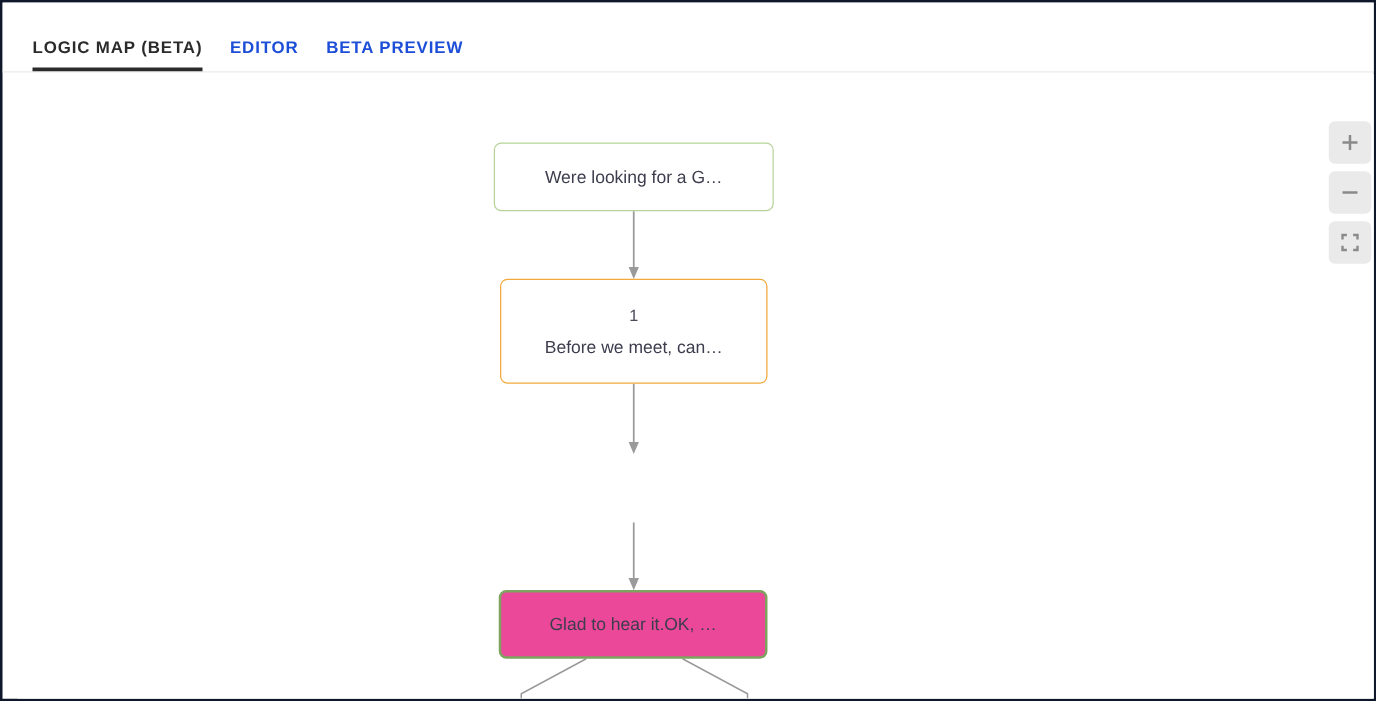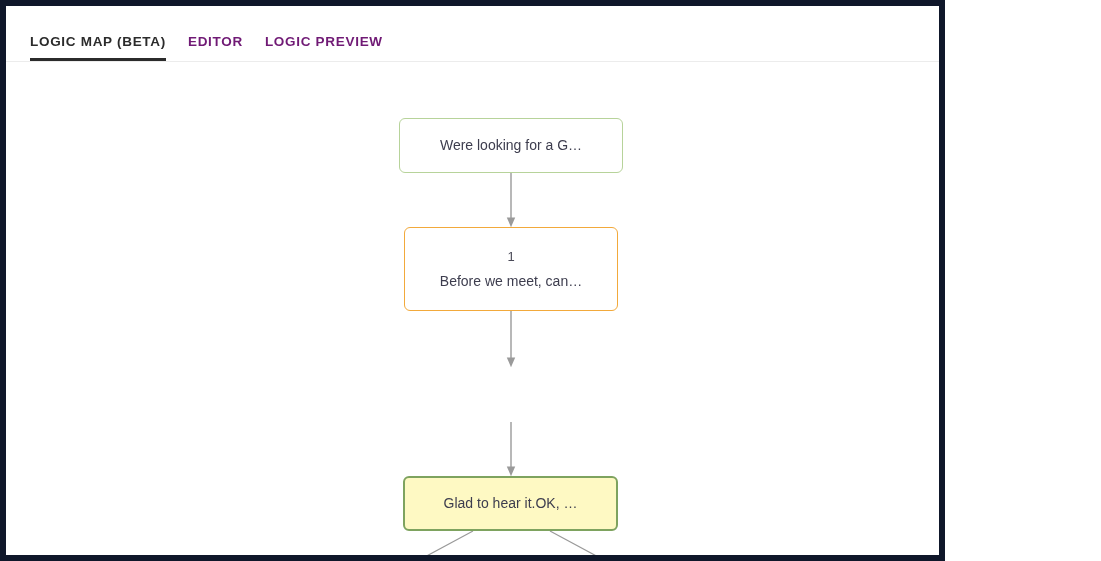--- a/index.html
+++ b/index.html
@@ -12,23 +12,23 @@
   }
 
   body {
     font-family: "Liberation Sans", sans-serif;
     background: #ffffff;
     color: #333333;
   }
 
   #app-frame {
     position: relative;
-    width: 945px;
+    width: 1101px;
     height: 561px;
-    border: 6px solid #0f172a;
+    border: 2px solid #0f172a;
     background: #ffffff;
     overflow: hidden;
   }
 
   
   #tab-bar {
     position: absolute;
     left: 0;
     top: 0;
     width: 1097px;
@@ -38,21 +38,21 @@
     display: flex;
     align-items: flex-end;
     padding-left: 24px;
   }
 
   .tab {
     position: relative;
     font-size: 13.5px;
     font-weight: bold;
     letter-spacing: 0.7px;
-    color: #701a75;
+    color: #1d4ed8;
     padding: 0 0 12px 0;
     margin-right: 22px;
     cursor: pointer;
     white-space: nowrap;
     background: none;
     border: none;
     font-family: "Liberation Sans", sans-serif;
   }
 
   .tab.active {
@@ -119,21 +119,21 @@
   .node-green {
     border: 1.5px solid #b7d39a;
   }
 
   .node-orange {
     border: 1.5px solid #f2a93b;
   }
 
   .node-selected {
     border: 2.5px solid #7ea35f;
-    background: #fef9c3;
+    background: #ec4899;
   }
 
   
   #zoom-controls {
     position: absolute;
     right: 14px;
     top: 38px;
     display: flex;
     flex-direction: column;
     gap: 6px;
@@ -155,21 +155,21 @@
   .zoom-btn svg { display: block; }
 </style>
 </head>
 <body>
 
 <div id="app-frame">
 
   <div id="tab-bar">
     <button class="tab active">LOGIC MAP (BETA)</button>
     <button class="tab">EDITOR</button>
-    <button class="tab">LOGIC PREVIEW</button>
+    <button class="tab">BETA PREVIEW</button>
   </div>
 
   <div id="flow-canvas">
 
     <svg id="edge-layer" width="1097" height="500" viewBox="0 0 1097 500">
       <defs>
         <marker id="arrow" markerWidth="8" markerHeight="8" refX="4" refY="4" orient="auto" markerUnits="strokeWidth">
           <path d="M0,1 L7,4 L0,7 z" fill="#9a9a9a"></path>
         </marker>
       </defs>

